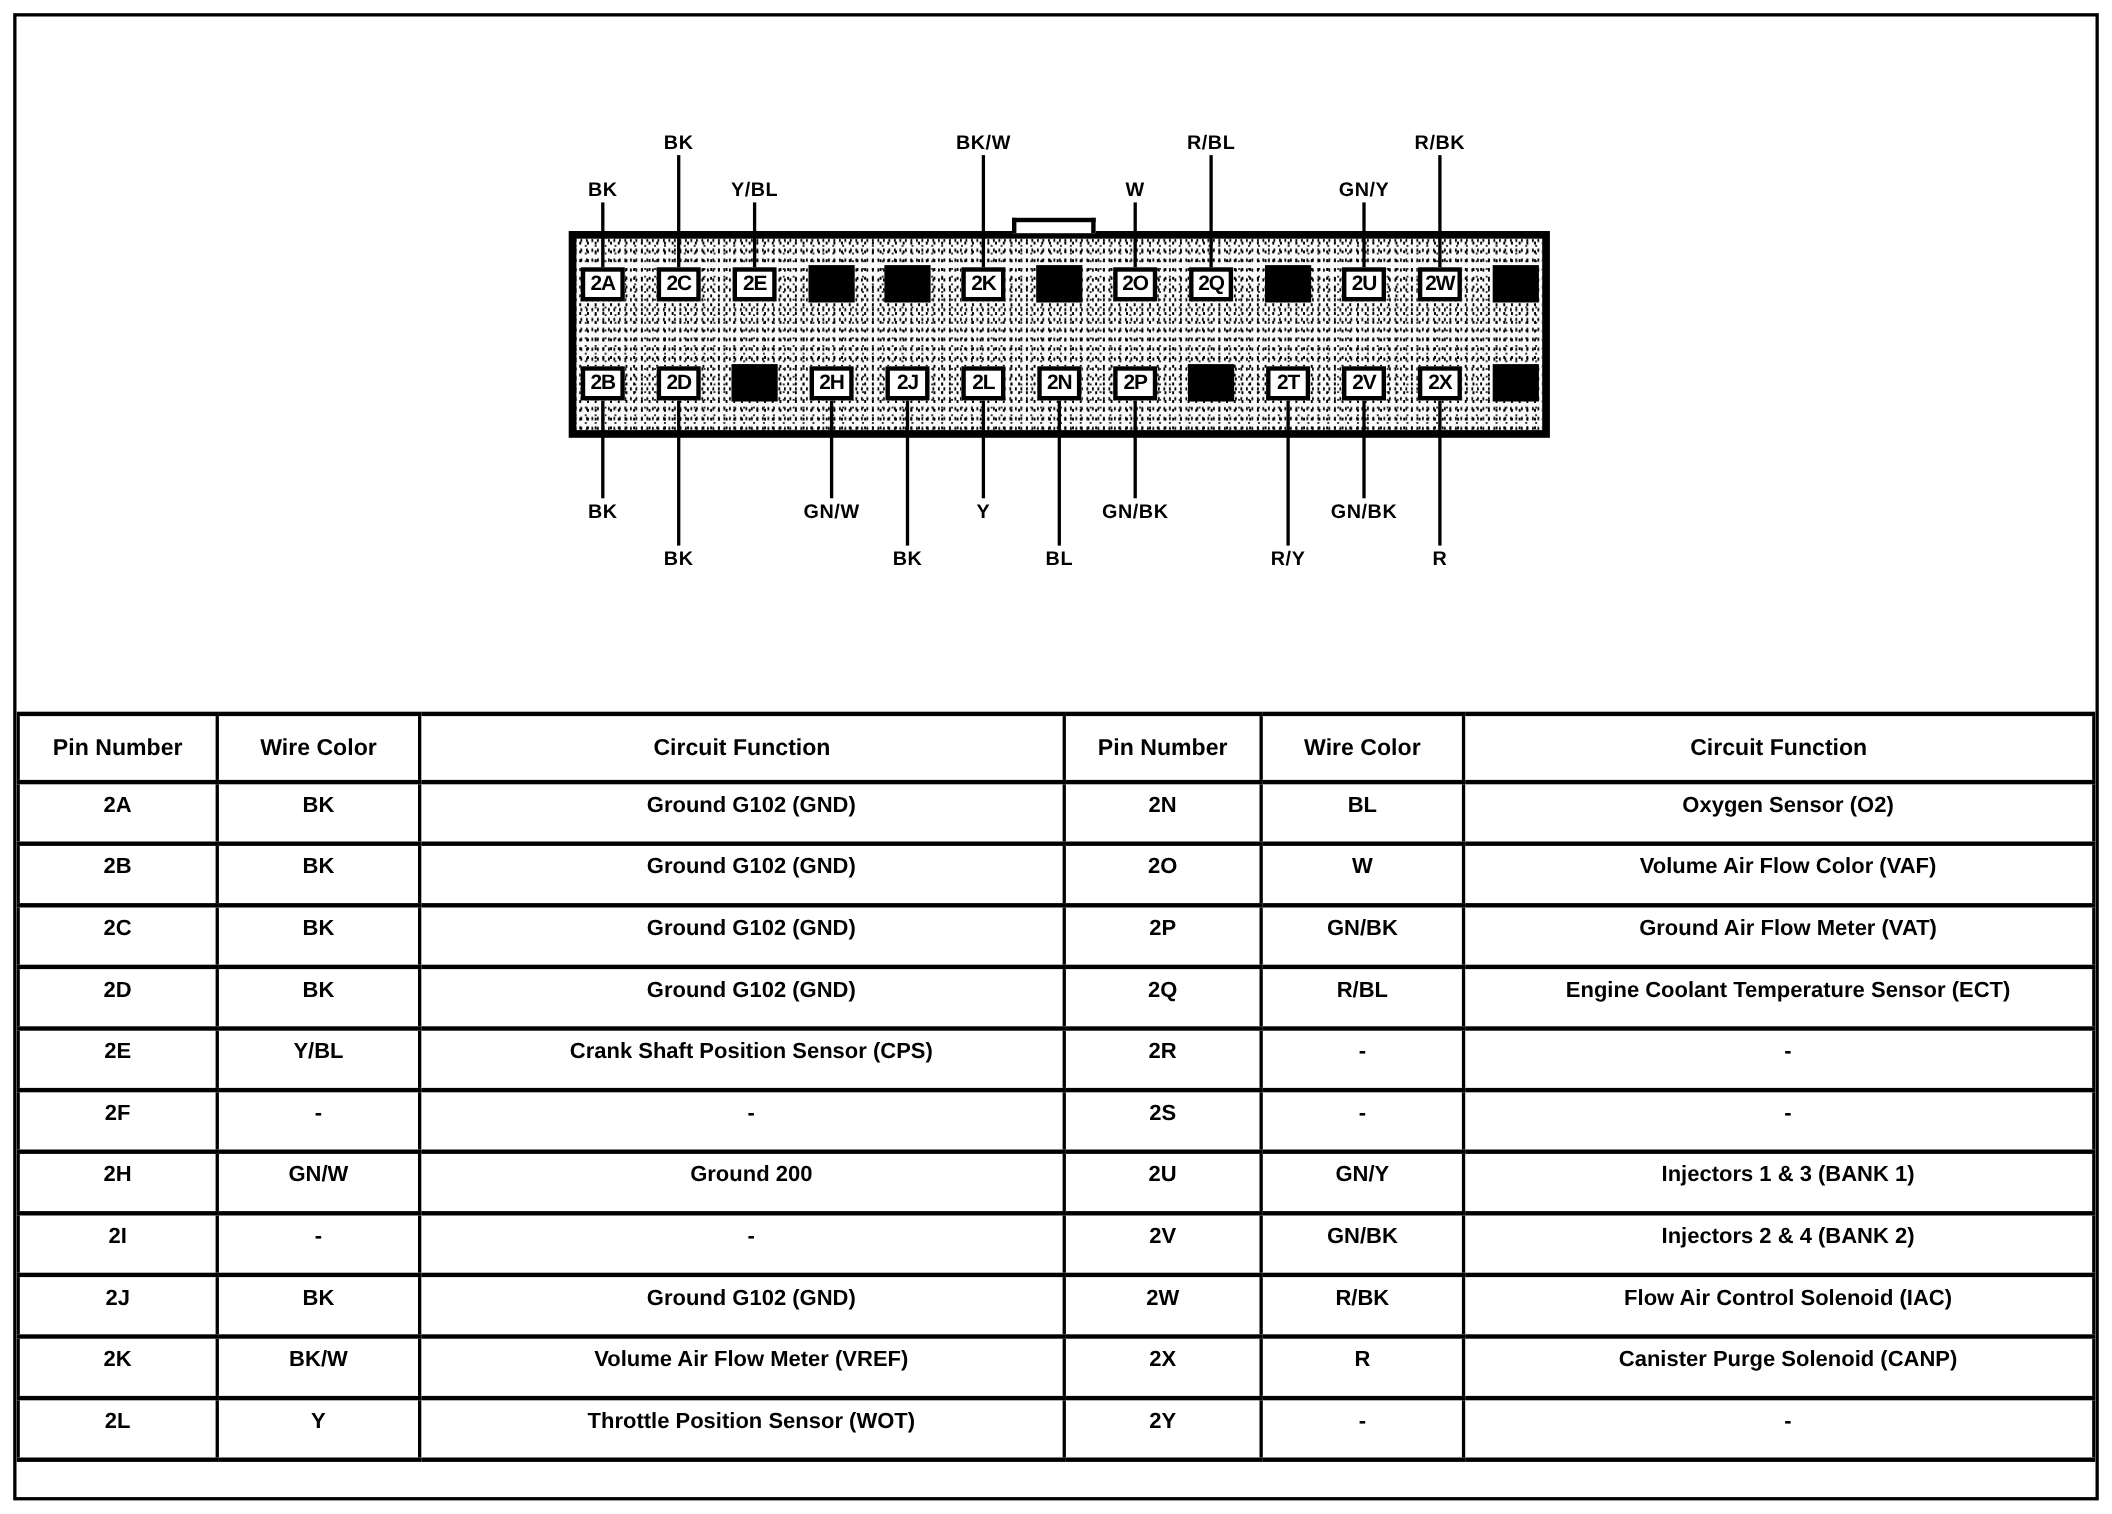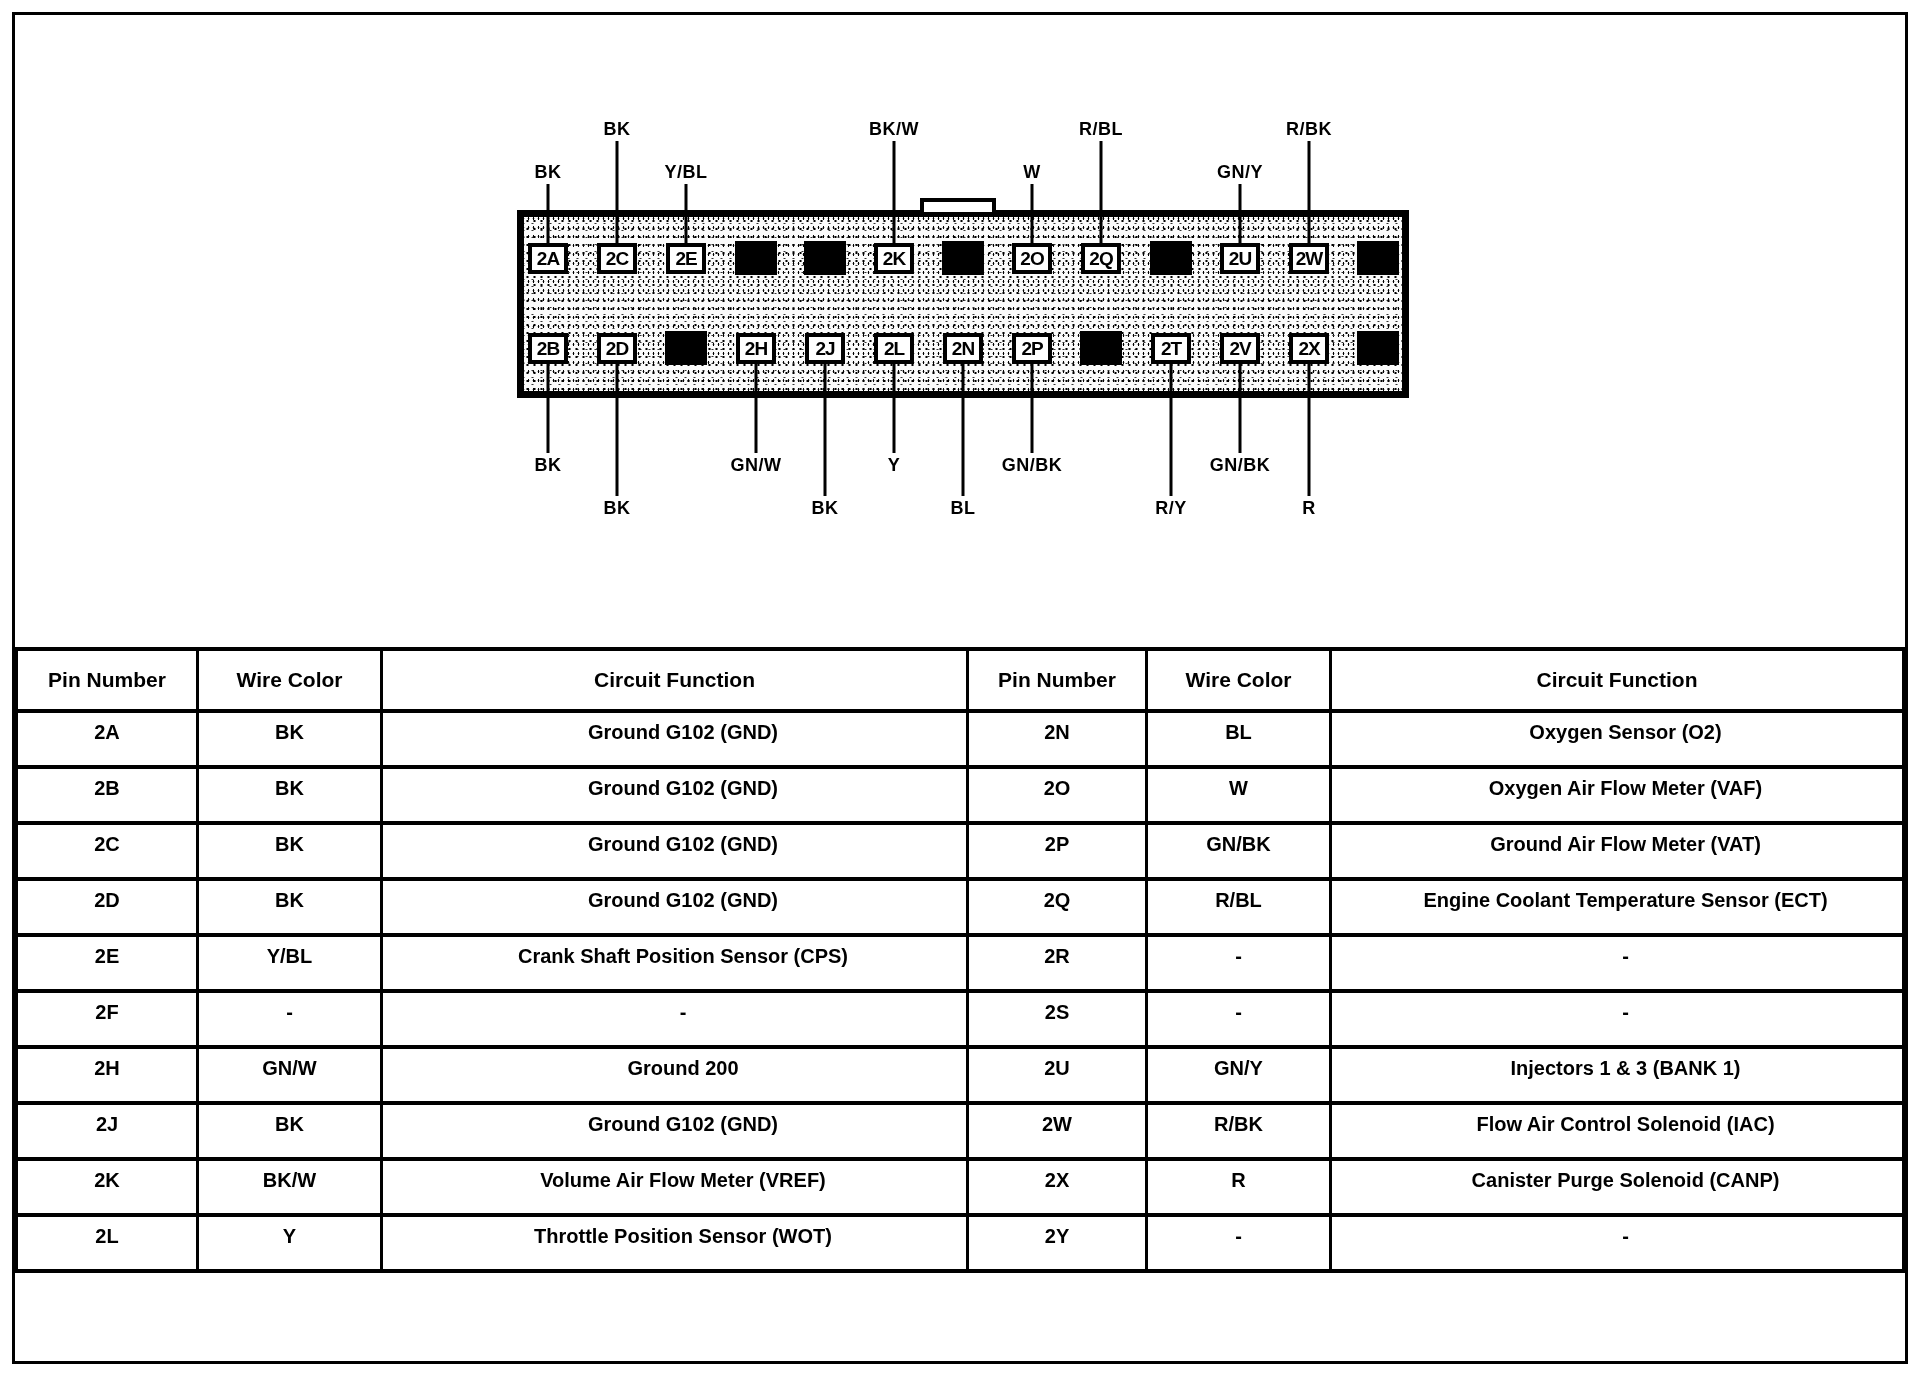--- a/index.html
+++ b/index.html
@@ -178,21 +178,21 @@
           <td class="c-pin">2N</td>
           <td class="c-color">BL</td>
           <td class="c-func">Oxygen Sensor (O2)</td>
         </tr>
         <tr>
           <td class="c-pin">2B</td>
           <td class="c-color">BK</td>
           <td class="c-func">Ground G102 (GND)</td>
           <td class="c-pin">2O</td>
           <td class="c-color">W</td>
-          <td class="c-func">Oxygen Air Flow Meter (VAF)</td>
+          <td class="c-func">Volume Air Flow Color (VAF)</td>
         </tr>
         <tr>
           <td class="c-pin">2C</td>
           <td class="c-color">BK</td>
           <td class="c-func">Ground G102 (GND)</td>
           <td class="c-pin">2P</td>
           <td class="c-color">GN/BK</td>
           <td class="c-func">Ground Air Flow Meter (VAT)</td>
         </tr>
         <tr>
@@ -221,20 +221,28 @@
         </tr>
         <tr>
           <td class="c-pin">2H</td>
           <td class="c-color">GN/W</td>
           <td class="c-func">Ground 200</td>
           <td class="c-pin">2U</td>
           <td class="c-color">GN/Y</td>
           <td class="c-func">Injectors 1 &amp; 3 (BANK 1)</td>
         </tr>
         <tr>
+          <td class="c-pin">2I</td>
+          <td class="c-color">-</td>
+          <td class="c-func">-</td>
+          <td class="c-pin">2V</td>
+          <td class="c-color">GN/BK</td>
+          <td class="c-func">Injectors 2 &amp; 4 (BANK 2)</td>
+        </tr>
+        <tr>
           <td class="c-pin">2J</td>
           <td class="c-color">BK</td>
           <td class="c-func">Ground G102 (GND)</td>
           <td class="c-pin">2W</td>
           <td class="c-color">R/BK</td>
           <td class="c-func">Flow Air Control Solenoid (IAC)</td>
         </tr>
         <tr>
           <td class="c-pin">2K</td>
           <td class="c-color">BK/W</td>

